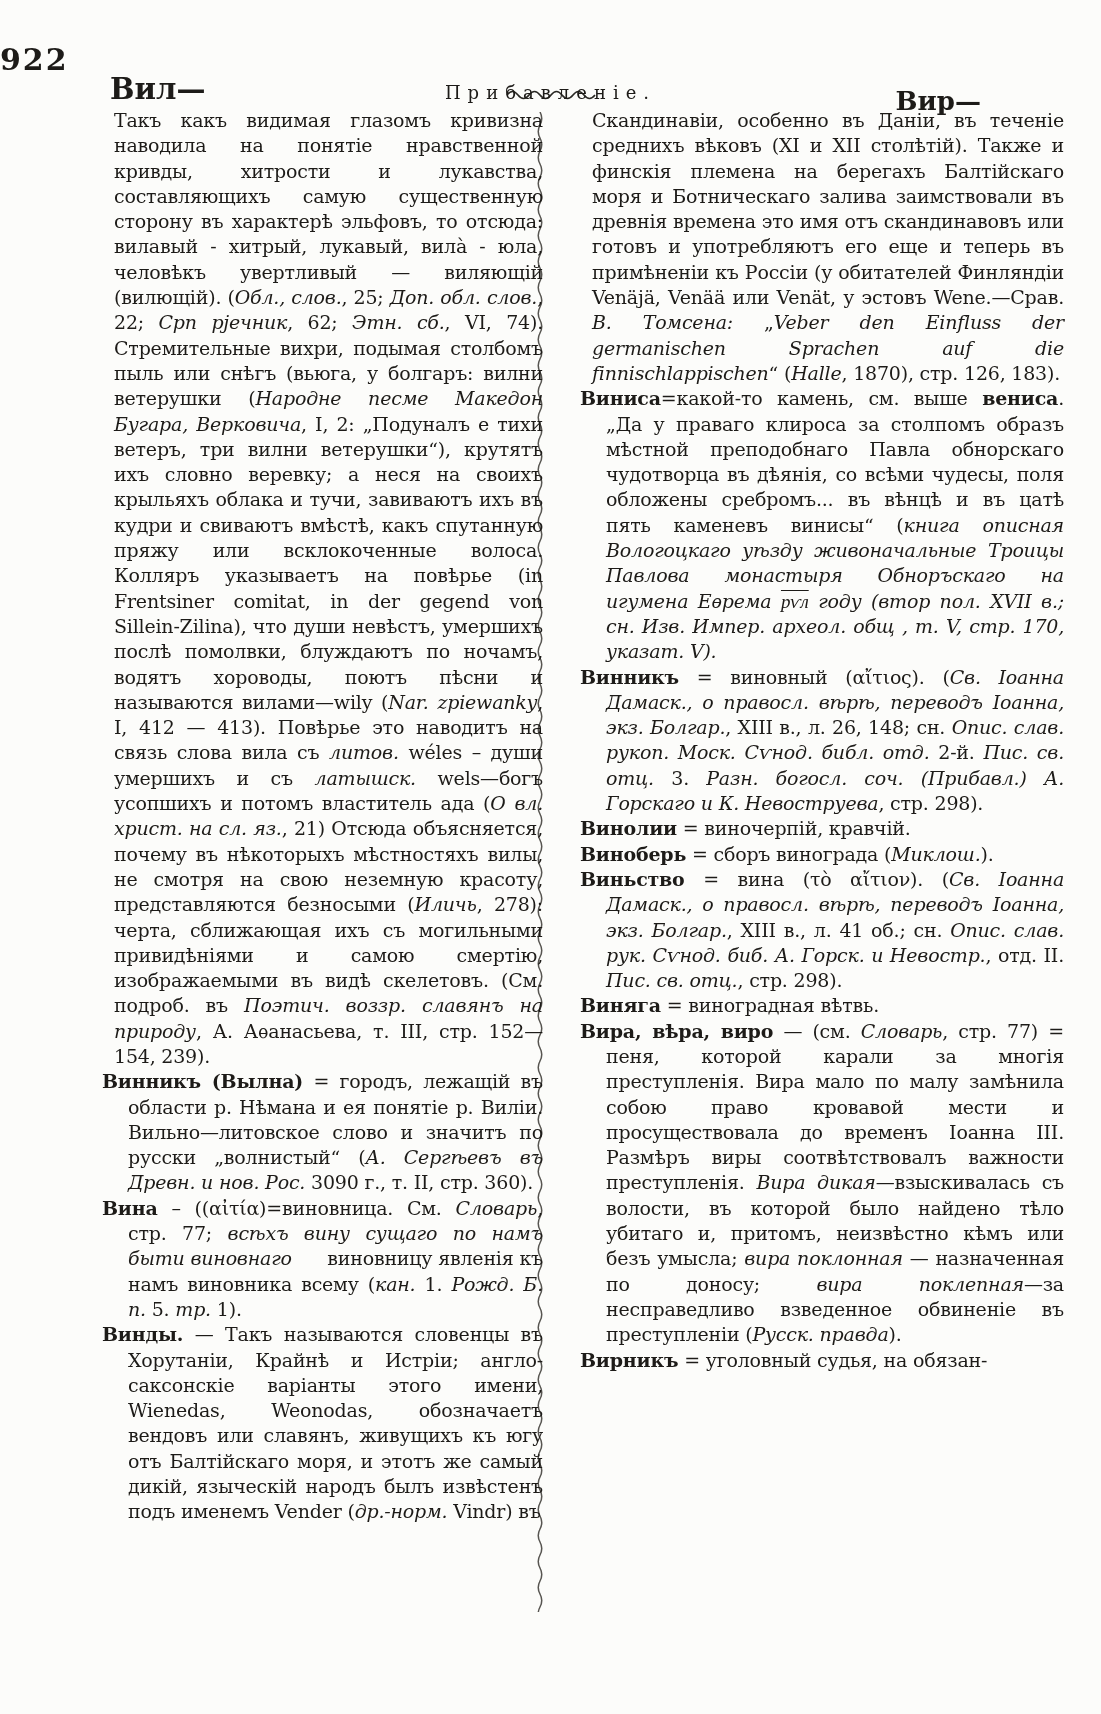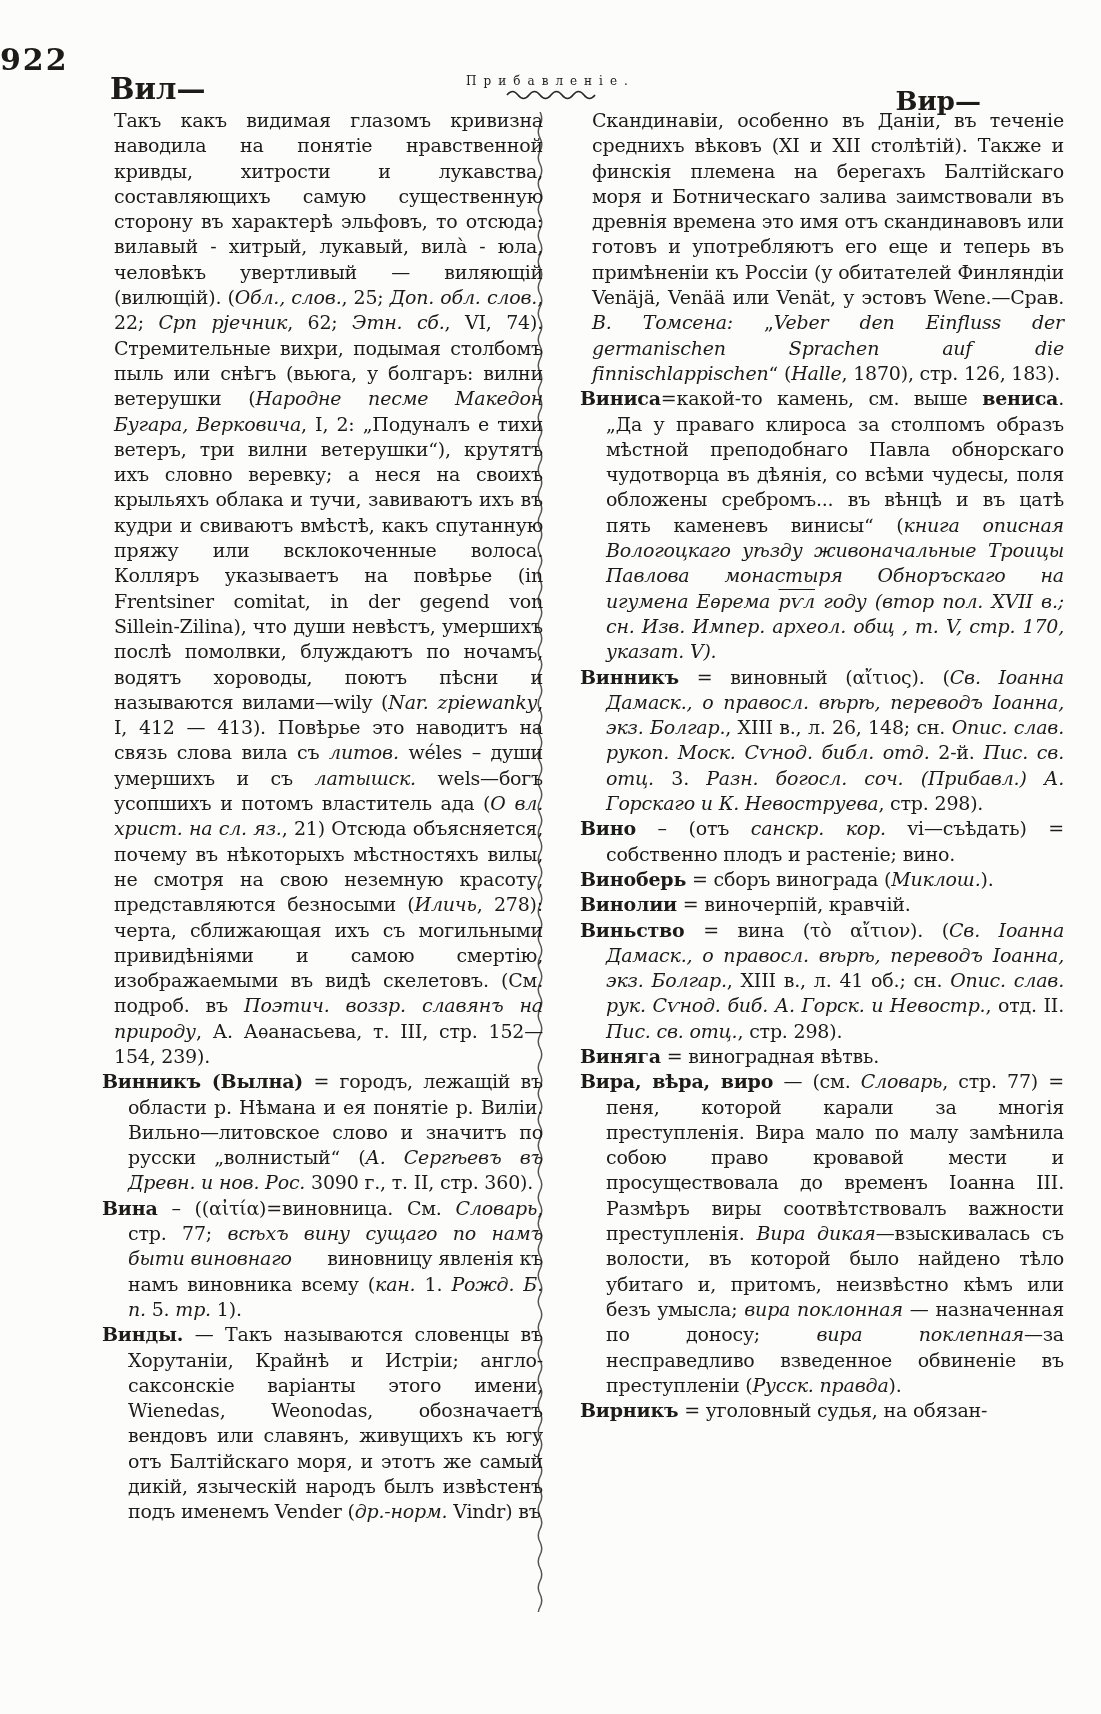--- a/index.html
+++ b/index.html
@@ -12,36 +12,36 @@
     overflow:hidden;
     margin:0 auto;
   }
   .pageno{
     position:absolute;top:42px;left:0;right:0;
     text-align:left;font-size:30px;font-weight:bold;letter-spacing:2px;
   }
   .pageno-wave{position:absolute;top:88px;left:50%;transform:translateX(-50%);}
   .heads{position:absolute;top:70px;left:0;right:0;height:38px;}
   .head-left{position:absolute;left:110px;top:2px;font-size:29px;font-weight:bold;}
-  .head-center{position:absolute;left:0;right:0;top:4px;text-align:center;font-size:12px;letter-spacing:7px;}
+  .head-center{position:absolute;left:0;right:0;top:12px;text-align:center;font-size:18px;letter-spacing:7px;}
   .head-right{position:absolute;right:120px;top:16px;font-size:26px;font-weight:bold;}
   .col{
     position:absolute;top:108px;
     font-size:19px;line-height:25.3px;
     text-align:justify;letter-spacing:-0.2px;margin-left:24px;
   }
   .col-left{left:78px;width:441px;}
   .col-right{left:556px;width:484px;}
   .para{margin:0;padding:0;}
   .para.entry{text-indent:-26px;padding-left:26px;}
   .para.cont{padding-left:12px;}
   .s-b{font-weight:bold;}
   .s-i{font-style:italic;}
   .s-g{font-style:normal;}
-  .s-o{font-style:italic;text-decoration:overline;}
+  .s-o{font-style:italic;text-decoration:overline;font-family:Liberation Serif, serif;}
   .divider{position:absolute;left:536px;top:112px;}
 </style>
 </head>
 <body>
 
 <div class="page">
 
   <div class="pageno">922</div>
 
   <svg class="pageno-wave" width="92" height="12" viewBox="0 0 92 12">
@@ -61,22 +61,21 @@
   <div class="col col-left">
       <p class="para cont"><span>Такъ какъ видимая глазомъ кривизна наводила на понятіе нравственной кривды, хитрости и лукавства, составляющихъ самую существенную сторону въ характерѣ эльфовъ, то отсюда: вилавый - хитрый, лукавый, вила̀ - юла, человѣкъ увертливый — виляющій (вилющій). (</span><span class="s-i">Обл., слов.</span><span>, 25; </span><span class="s-i">Доп. обл. слов.</span><span>, 22; </span><span class="s-i">Срп рјечник</span><span>, 62; </span><span class="s-i">Этн. сб.</span><span>, VI, 74). Стремительные вихри, подымая столбомъ пыль или снѣгъ (вьюга, у болгаръ: вилни ветерушки (</span><span class="s-i">Народне песме Македон Бугара, Верковича</span><span>, I, 2: „Подуналъ е тихи ветеръ, три вилни ветерушки“), крутятъ ихъ словно веревку; а неся на своихъ крыльяхъ облака и тучи, завиваютъ ихъ въ кудри и свиваютъ вмѣстѣ, какъ спутанную пряжу или всклокоченные волоса. Колляръ указываетъ на повѣрье (in Frentsiner comitat, in der gegend von Sillein-Zilina), что души невѣстъ, умершихъ послѣ помолвки, блуждаютъ по ночамъ, водятъ хороводы, поютъ пѣсни и называются вилами—wily (</span><span class="s-i">Nar. zpiewanky</span><span>, I, 412 — 413). Повѣрье это наводитъ на связь слова вила съ </span><span class="s-i">литов.</span><span> wéles – души умершихъ и съ </span><span class="s-i">латышск.</span><span> wels—богъ усопшихъ и потомъ властитель ада (</span><span class="s-i">О вл. христ. на сл. яз.</span><span>, 21) Отсюда объясняется, почему въ нѣкоторыхъ мѣстностяхъ вилы, не смотря на свою неземную красоту, представляются безносыми (</span><span class="s-i">Иличь</span><span>, 278): черта, сближающая ихъ съ могильными привидѣніями и самою смертію, изображаемыми въ видѣ скелетовъ. (См. подроб. въ </span><span class="s-i">Поэтич. воззр. славянъ на природу</span><span>, А. Аѳанасьева, т. III, стр. 152—154, 239).</span></p>
       <p class="para entry"><span class="s-b">Винникъ (Вылна)</span><span> = городъ, лежащій въ области р. Нѣмана и ея понятіе р. Виліи. Вильно—литовское слово и значитъ по русски „волнистый“ (</span><span class="s-i">А. Сергѣевъ въ Древн. и нов. Рос.</span><span> 3090 г., т. II, стр. 360).</span></p>
       <p class="para entry"><span class="s-b">Вина</span><span> – ((</span><span class="s-g">αἰτία</span><span>)=виновница. См. </span><span class="s-i">Словарь</span><span>, стр. 77; </span><span class="s-i">всѣхъ вину сущаго по намъ быти виновнаго</span><span>&nbsp;&nbsp;&nbsp;&nbsp;&nbsp; виновницу явленія къ намъ виновника всему (</span><span class="s-i">кан.</span><span> 1. </span><span class="s-i">Рожд. Б. п.</span><span> 5. </span><span class="s-i">тр.</span><span> 1).</span></p>
       <p class="para entry"><span class="s-b">Винды.</span><span> — Такъ называются словенцы въ Хорутаніи, Крайнѣ и Истріи; англо-саксонскіе варіанты этого имени, Wienedas, Weonodas, обозначаетъ вендовъ или славянъ, живущихъ къ югу отъ Балтійскаго моря, и этотъ же самый дикій, языческій народъ былъ извѣстенъ подъ именемъ Vender (</span><span class="s-i">др.-норм.</span><span> Vindr) въ</span></p>
     </div>
   <div class="col col-right">
       <p class="para cont"><span>Скандинавіи, особенно въ Даніи, въ теченіе среднихъ вѣковъ (XI и XII столѣтій). Также и финскія племена на берегахъ Балтійскаго моря и Ботническаго залива заимствовали въ древнія времена это имя отъ скандинавовъ или готовъ и употребляютъ его еще и теперь въ примѣненіи къ Россіи (у обитателей Финляндіи Venäjä, Venää или Venät, у эстовъ Wene.—Срав. </span><span class="s-i">В. Томсена:</span><span> „</span><span class="s-i">Veber den Einfluss der germanischen Sprachen auf die finnischlappischen</span><span>“ (</span><span class="s-i">Halle</span><span>, 1870), стр. 126, 183).</span></p>
       <p class="para entry"><span class="s-b">Виниса</span><span>=какой-то камень, см. выше </span><span class="s-b">вениса</span><span>. „Да у праваго клироса за столпомъ образъ мѣстной преподобнаго Павла обнорскаго чудотворца въ дѣянія, со всѣми чудесы, поля обложены сребромъ... въ вѣнцѣ и въ цатѣ пять каменевъ винисы“ (</span><span class="s-i">книга описная Вологоцкаго уѣзду живоначальные Троицы Павлова монастыря Обноръскаго на игумена Еѳрема </span><span class="s-o">рѵл</span><span class="s-i"> году (втор пол. XVII в.; сн. Изв. Импер. археол. общ , т. V, стр. 170, указат. V).</span></p>
       <p class="para entry"><span class="s-b">Винникъ</span><span> = виновный (</span><span class="s-g">αἴτιος</span><span>). (</span><span class="s-i">Св. Іоанна Дамаск., о правосл. вѣрѣ, переводъ Іоанна, экз. Болгар.</span><span>, XIII в., л. 26, 148; сн. </span><span class="s-i">Опис. слав. рукоп. Моск. Сѵнод. библ. отд.</span><span> 2-й. </span><span class="s-i">Пис. св. отц.</span><span> 3. </span><span class="s-i">Разн. богосл. соч. (Прибавл.) А. Горскаго и К. Невоструева</span><span>, стр. 298).</span></p>
-      <p class="para entry"><span class="s-b">Вино</span><span> – (отъ </span><span class="s-i">санскр. кор.</span><span> vi—съѣдать) = собственно плодъ и растеніе; вино.</span></p>
+      <p class="para entry"><span class="s-b">Винолии</span><span> = виночерпій, кравчій.</span></p>
       <p class="para entry"><span class="s-b">Виноберь</span><span> = сборъ винограда (</span><span class="s-i">Миклош.</span><span>).</span></p>
-      <p class="para entry"><span class="s-b">Винолии</span><span> = виночерпій, кравчій.</span></p>
       <p class="para entry"><span class="s-b">Виньство</span><span> = вина (</span><span class="s-g">τὸ αἴτιον</span><span>). (</span><span class="s-i">Св. Іоанна Дамаск., о правосл. вѣрѣ, переводъ Іоанна, экз. Болгар.</span><span>, XIII в., л. 41 об.; сн. </span><span class="s-i">Опис. слав. рук. Сѵнод. биб. А. Горск. и Невостр.</span><span>, отд. II. </span><span class="s-i">Пис. св. отц.</span><span>, стр. 298).</span></p>
       <p class="para entry"><span class="s-b">Виняга</span><span> = виноградная вѣтвь.</span></p>
       <p class="para entry"><span class="s-b">Вира, вѣра, виро</span><span> — (см. </span><span class="s-i">Словарь</span><span>, стр. 77) = пеня, которой карали за многія преступленія. Вира мало по малу замѣнила собою право кровавой мести и просуществовала до временъ Іоанна III. Размѣръ виры соотвѣтствовалъ важности преступленія. </span><span class="s-i">Вира дикая</span><span>—взыскивалась съ волости, въ которой было найдено тѣло убитаго и, притомъ, неизвѣстно кѣмъ или безъ умысла; </span><span class="s-i">вира поклонная</span><span> — назначенная по доносу; </span><span class="s-i">вира поклепная</span><span>—за несправедливо взведенное обвиненіе въ преступленіи (</span><span class="s-i">Русск. правда</span><span>).</span></p>
       <p class="para entry"><span class="s-b">Вирникъ</span><span> = уголовный судья, на обязан-</span></p>
     </div>
 
 </div>
 
 </body></html>

